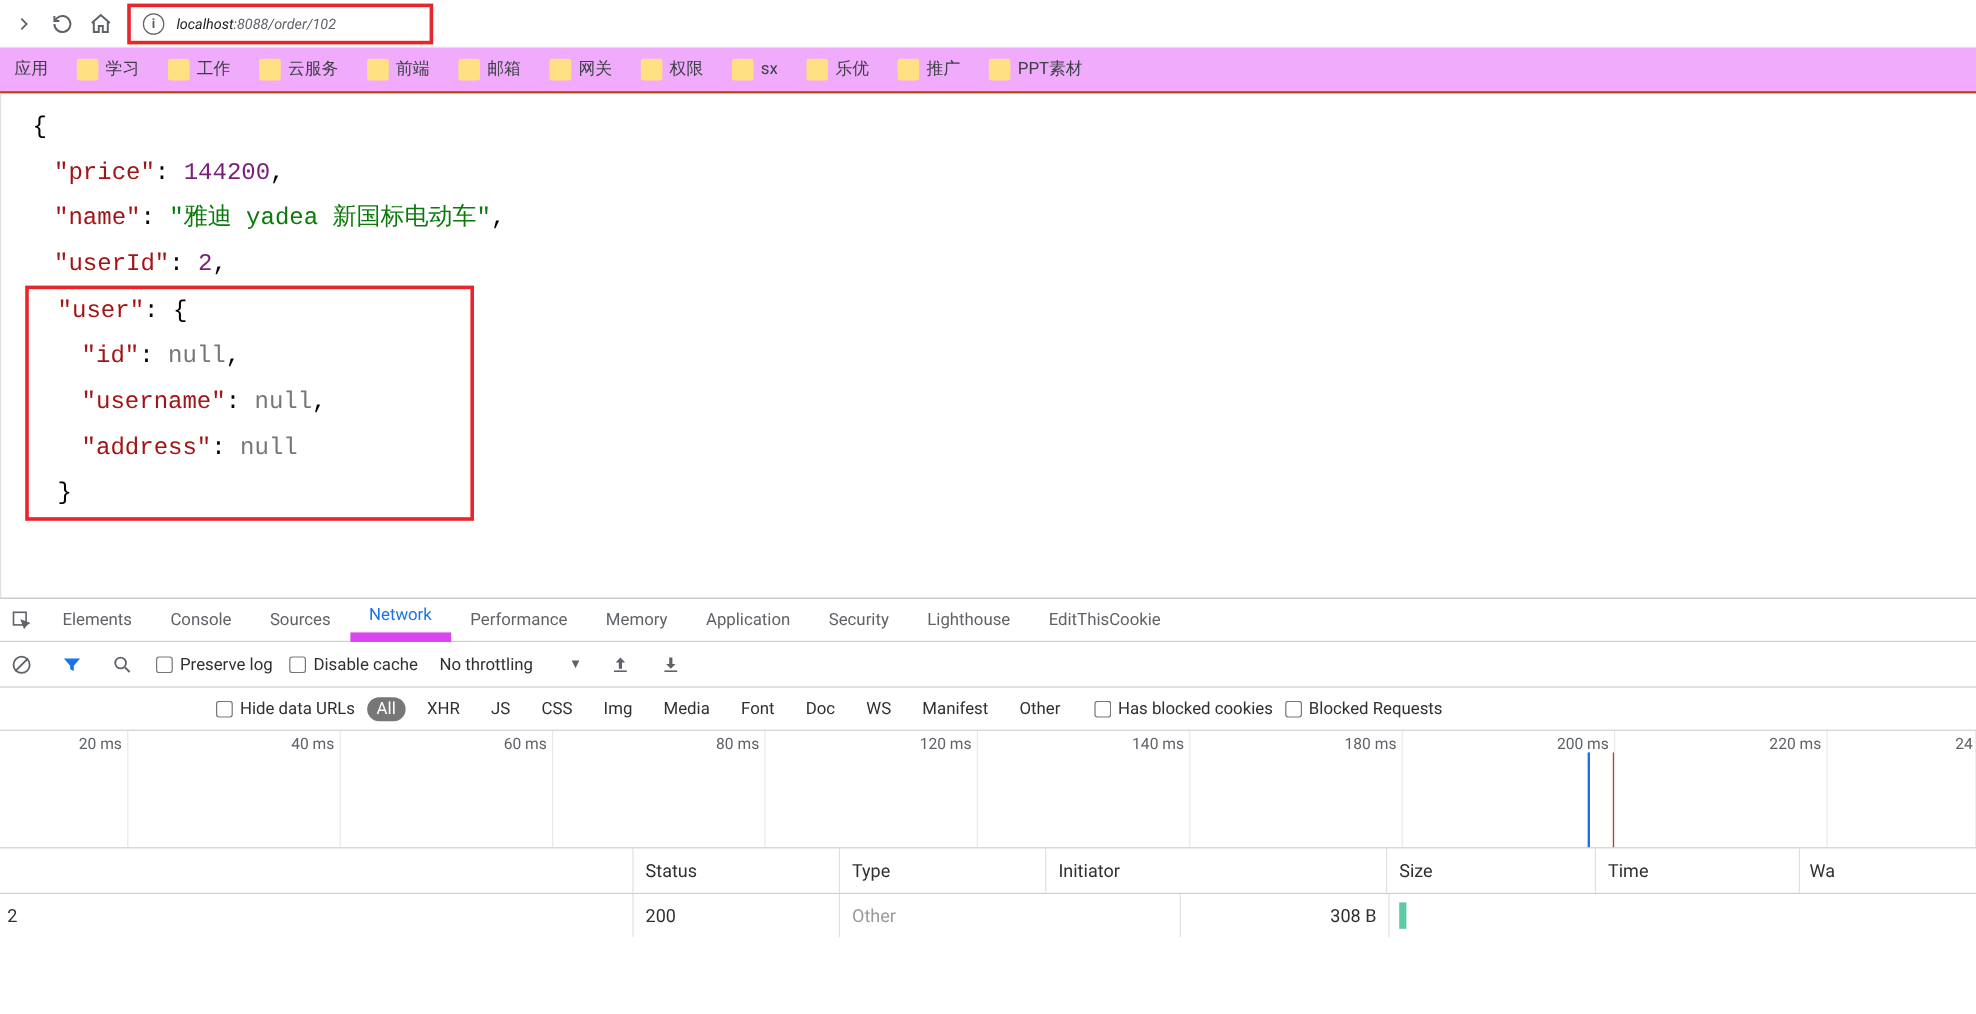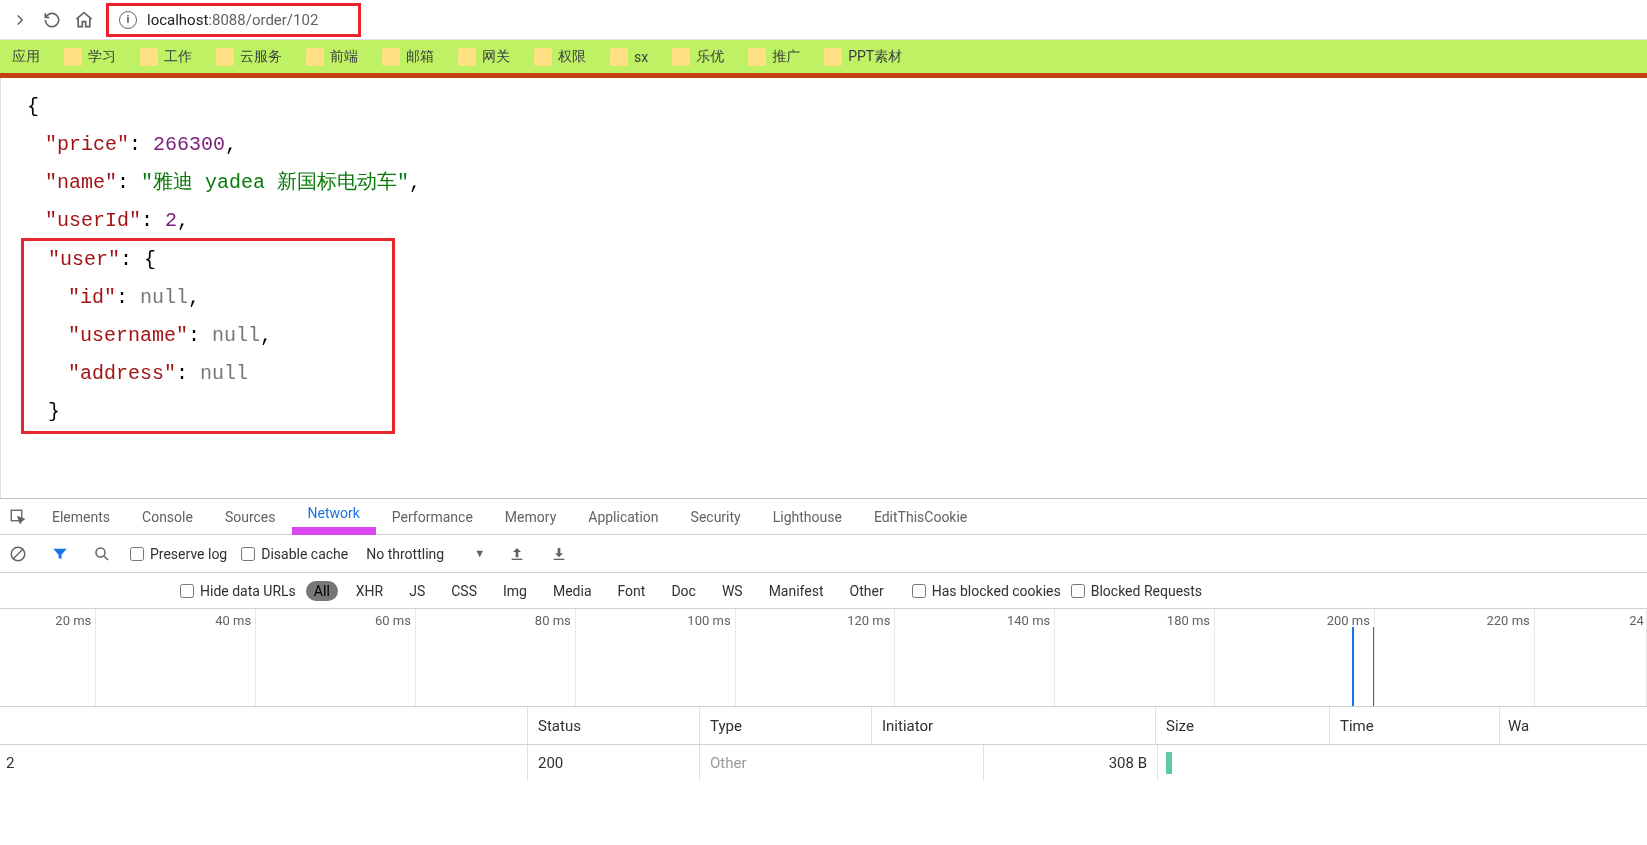--- a/index.html
+++ b/index.html
@@ -3,26 +3,26 @@
   <meta charset="utf-8">
   <style>
     * { margin: 0; padding: 0; box-sizing: border-box; }
     body { font-family: -apple-system, "Segoe UI", Roboto, Arial, sans-serif; font-size: 14px; color: #333; background: #fff; overflow: hidden; }
     
     
     .browser-toolbar { display: flex; align-items: center; height: 40px; background: #fff; border-bottom: 1px solid #e0e0e0; padding: 0 4px; }
     .nav-btn { width: 32px; height: 32px; display: flex; align-items: center; justify-content: center; color: #5f6368; font-size: 18px; cursor: pointer; }
     .address-bar { flex: 0 0 auto; display: flex; align-items: center; border: 3px solid #e8252b; height: 34px; padding: 0 10px; margin-left: 6px; min-width: 255px; }
     .info-icon { width: 18px; height: 18px; border: 1.5px solid #5f6368; border-radius: 50%; display: flex; align-items: center; justify-content: center; font-size: 11px; color: #5f6368; margin-right: 10px; font-weight: bold; }
-    .url-text { font-size: 15px; color: #202124; }
+    .url-text { font-size: 12px; color: #202124; font-style: italic; }
     .url-host { color: #202124; }
     .url-path { color: #5f6368; }
     
     
-    .bookmarks-bar { display: flex; align-items: center; height: 38px; background: #bef264; border-bottom: 5px solid #c2410c; padding: 0 2px; gap: 4px; }
+    .bookmarks-bar { display: flex; align-items: center; height: 38px; background: #f0abfc; border-bottom: 2px solid #c2410c; padding: 0 2px; gap: 4px; }
     .bookmark-item { display: flex; align-items: center; gap: 6px; padding: 4px 10px; cursor: pointer; font-size: 14px; color: #3c4043; }
     .bookmark-icon { width: 18px; height: 18px; background: #ffe083; border-radius: 2px; display: inline-block; }
     
     
     .content-area { padding: 10px 0 0 20px; font-family: "Courier New", Consolas, monospace; font-size: 20px; line-height: 1.9; background: #fff; height: 420px; overflow: auto; border-left: 1px solid #e0e0e0; }
     .json-brace { color: #000; padding-left: 6px; }
     .json-line { padding-left: 24px; white-space: nowrap; }
     .json-line-2 { padding-left: 44px; }
     .json-key { color: #a31515; }
     .json-key::before, .json-key::after { content: '"'; color: #a31515; }
@@ -45,21 +45,21 @@
     
     .devtools-controls { display: flex; align-items: center; height: 38px; border-bottom: 1px solid #d0d0d0; padding: 0 4px; gap: 14px; }
     .dt-ctrl-btn { width: 28px; height: 28px; display: flex; align-items: center; justify-content: center; color: #5f6368; cursor: pointer; }
     .dt-checkbox-label { display: flex; align-items: center; gap: 6px; font-size: 14px; color: #303030; cursor: pointer; }
     .dt-checkbox-label input { width: 14px; height: 14px; }
     .throttle-select { font-size: 14px; color: #303030; padding: 2px 4px; border: none; background: transparent; display: flex; align-items: center; gap: 30px; }
     .throttle-arrow { color: #5f6368; font-size: 11px; }
     
     .devtools-filters { display: flex; align-items: center; height: 36px; border-bottom: 1px solid #d0d0d0; padding-left: 180px; gap: 10px; }
     .filter-chip { font-size: 14px; color: #303030; padding: 2px 8px; cursor: pointer; }
-    .filter-chip.active { background: #777; color: #000000; border-radius: 10px; }
+    .filter-chip.active { background: #777; color: #ffffff; border-radius: 10px; }
     
     .timeline { height: 98px; border-bottom: 1px solid #d0d0d0; position: relative; display: flex; }
     .timeline-tick { flex: 1; border-right: 1px solid #e8e8e8; position: relative; }
     .timeline-label { position: absolute; top: 4px; right: 4px; font-size: 13px; color: #5f6368; }
     .timeline-marker { position: absolute; top: 18px; bottom: 0; width: 2px; background: #1a73e8; }
     .timeline-redline { position: absolute; top: 18px; bottom: 0; width: 1px; background: #e8252b; }
     
     .network-table { width: 100%; }
     .network-header { display: flex; height: 38px; border-bottom: 1px solid #d0d0d0; }
     .network-row { display: flex; height: 36px; align-items: center; }
@@ -151,21 +151,21 @@
       <span>推广</span>
     </div>
   <div class="bookmark-item">
       <span class="bookmark-icon"></span>
       <span>PPT素材</span>
     </div>
 </div>
 
 <div class="content-area">
   <div class="json-brace">{</div>
-  <div class="json-line"><span class="json-key">price</span><span class="json-colon">: </span><span class="json-num">266300</span><span class="json-comma">,</span></div>
+  <div class="json-line"><span class="json-key">price</span><span class="json-colon">: </span><span class="json-num">144200</span><span class="json-comma">,</span></div>
   <div class="json-line"><span class="json-key">name</span><span class="json-colon">: </span><span class="json-str">"雅迪 yadea 新国标电动车"</span><span class="json-comma">,</span></div>
   <div class="json-line"><span class="json-key">userId</span><span class="json-colon">: </span><span class="json-num">2</span><span class="json-comma">,</span></div>
   <div class="highlight-box">
     <div class="json-line"><span class="json-key">user</span><span class="json-colon">: </span><span class="json-obj-open">{</span></div>
     <div class="json-line-2"><span class="json-key">id</span><span class="json-colon">: </span><span class="json-null">null</span><span class="json-comma">,</span></div>
     <div class="json-line-2"><span class="json-key">username</span><span class="json-colon">: </span><span class="json-null">null</span><span class="json-comma">,</span></div>
     <div class="json-line-2"><span class="json-key">address</span><span class="json-colon">: </span><span class="json-null">null</span></div>
     <div class="json-close">}</div>
   </div>
   
@@ -269,23 +269,20 @@
     <div class="timeline-tick">
         <span class="timeline-label">40 ms</span>
       </div>
     <div class="timeline-tick">
         <span class="timeline-label">60 ms</span>
       </div>
     <div class="timeline-tick">
         <span class="timeline-label">80 ms</span>
       </div>
     <div class="timeline-tick">
-        <span class="timeline-label">100 ms</span>
-      </div>
-    <div class="timeline-tick">
         <span class="timeline-label">120 ms</span>
       </div>
     <div class="timeline-tick">
         <span class="timeline-label">140 ms</span>
       </div>
     <div class="timeline-tick">
         <span class="timeline-label">180 ms</span>
       </div>
     <div class="timeline-tick">
         <span class="timeline-label">200 ms</span>

